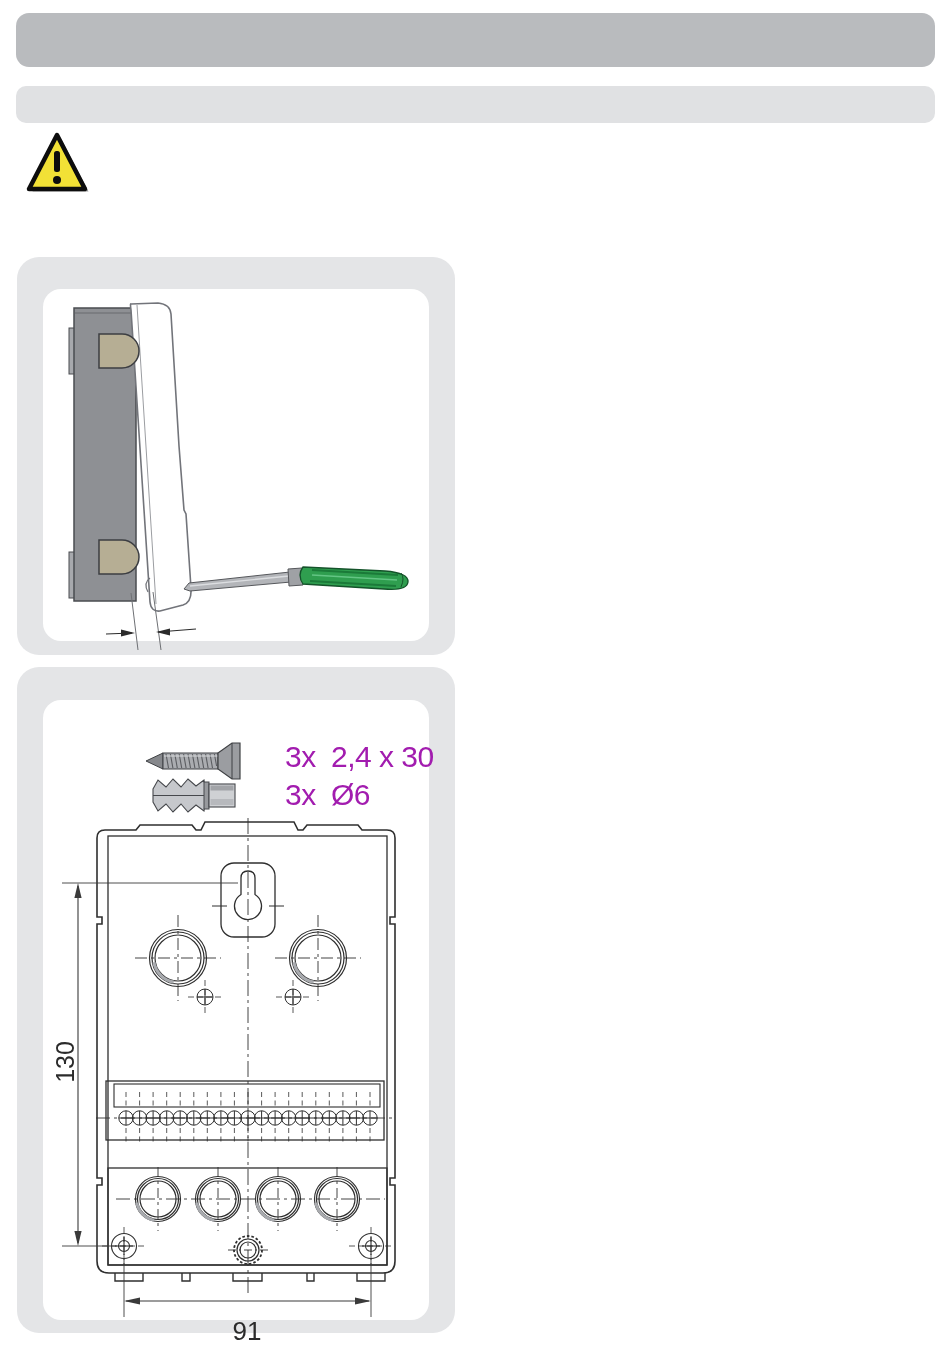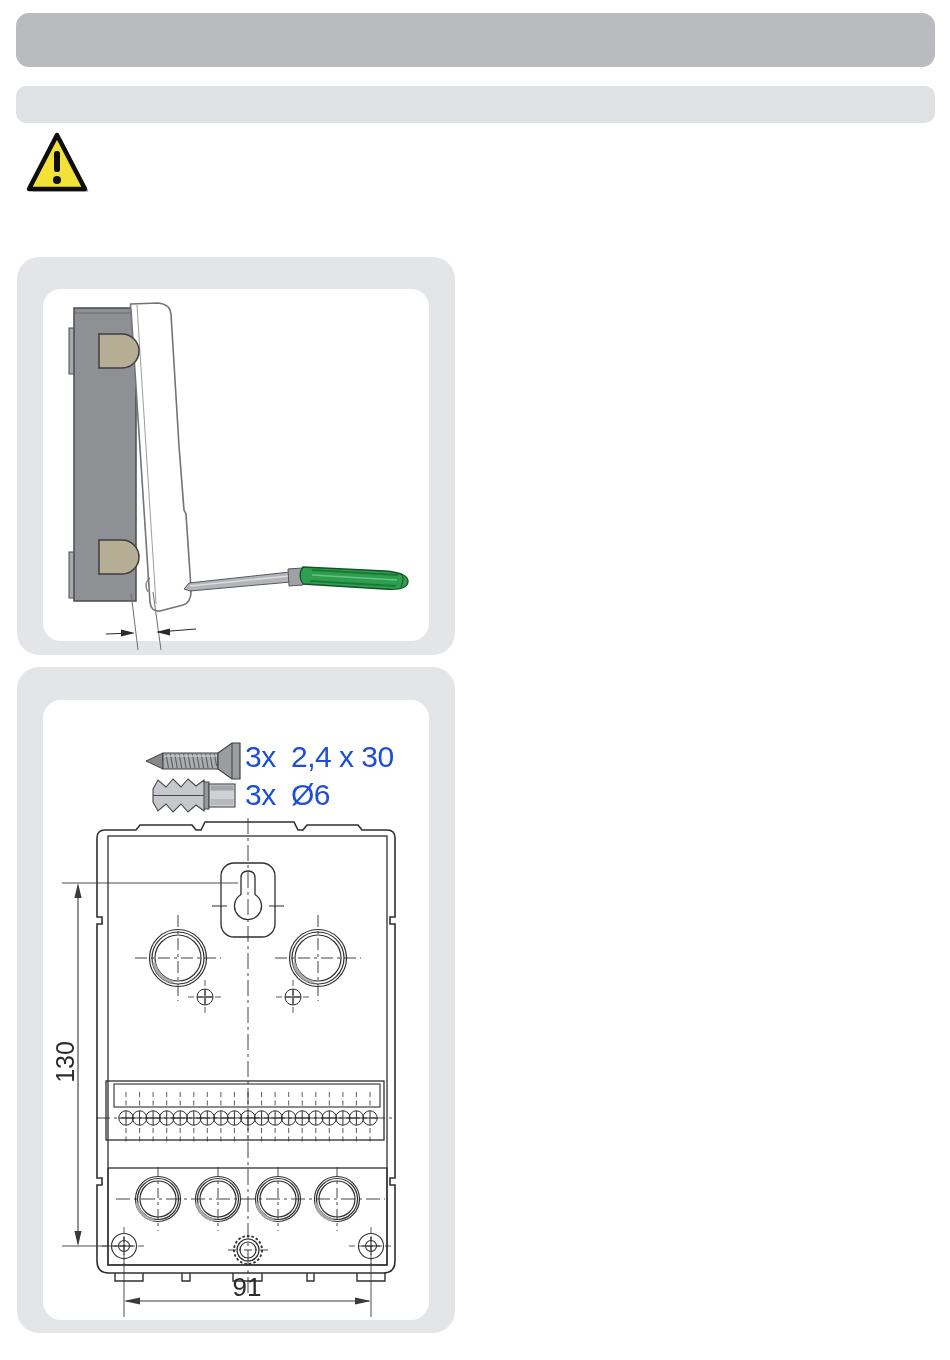--- a/index.html
+++ b/index.html
@@ -7,25 +7,25 @@
         font-family:"Liberation Sans", sans-serif;color:#1c1c1c;}
   .abs{position:absolute;}
   .bar{border-radius:13px;}
   #bar1{left:16px;top:13px;width:919px;height:54px;background:#b9bbbe;}
   #bar2{left:16px;top:86px;width:919px;height:37px;background:#e0e1e3;border-radius:10px;}
   .panel{background:#e4e5e7;border-radius:22px;}
   #panel1{left:17px;top:257px;width:438px;height:398px;}
   #panel2{left:17px;top:667px;width:438px;height:666px;}
   svg{display:block;}
   .hwrow{display:inline-flex;align-items:flex-start;font-size:30px;letter-spacing:-0.5px;
-         color:#1d4ed8;white-space:nowrap;}
+         color:#a21caf;white-space:nowrap;margin-left:40px;}
   .hwrow .qty{display:inline-block;min-width:46px;}
   #dim130{left:42px;top:1040px;width:46px;height:44px;display:flex;align-items:center;justify-content:center;
           font-size:25px;color:#2b2b2b;transform:rotate(-90deg);}
-  #dim91{left:222px;top:1272px;width:50px;text-align:center;font-size:26px;color:#2b2b2b;}
+  #dim91{left:222px;top:1316px;width:50px;text-align:center;font-size:26px;color:#2b2b2b;}
   .ln{stroke:#2f2f2f;fill:none;}
 </style>
 </head>
 <body>
 
 <div id="page">
 
   <div id="bar1" class="abs bar"></div>
   <div id="bar2" class="abs bar"></div>
 

